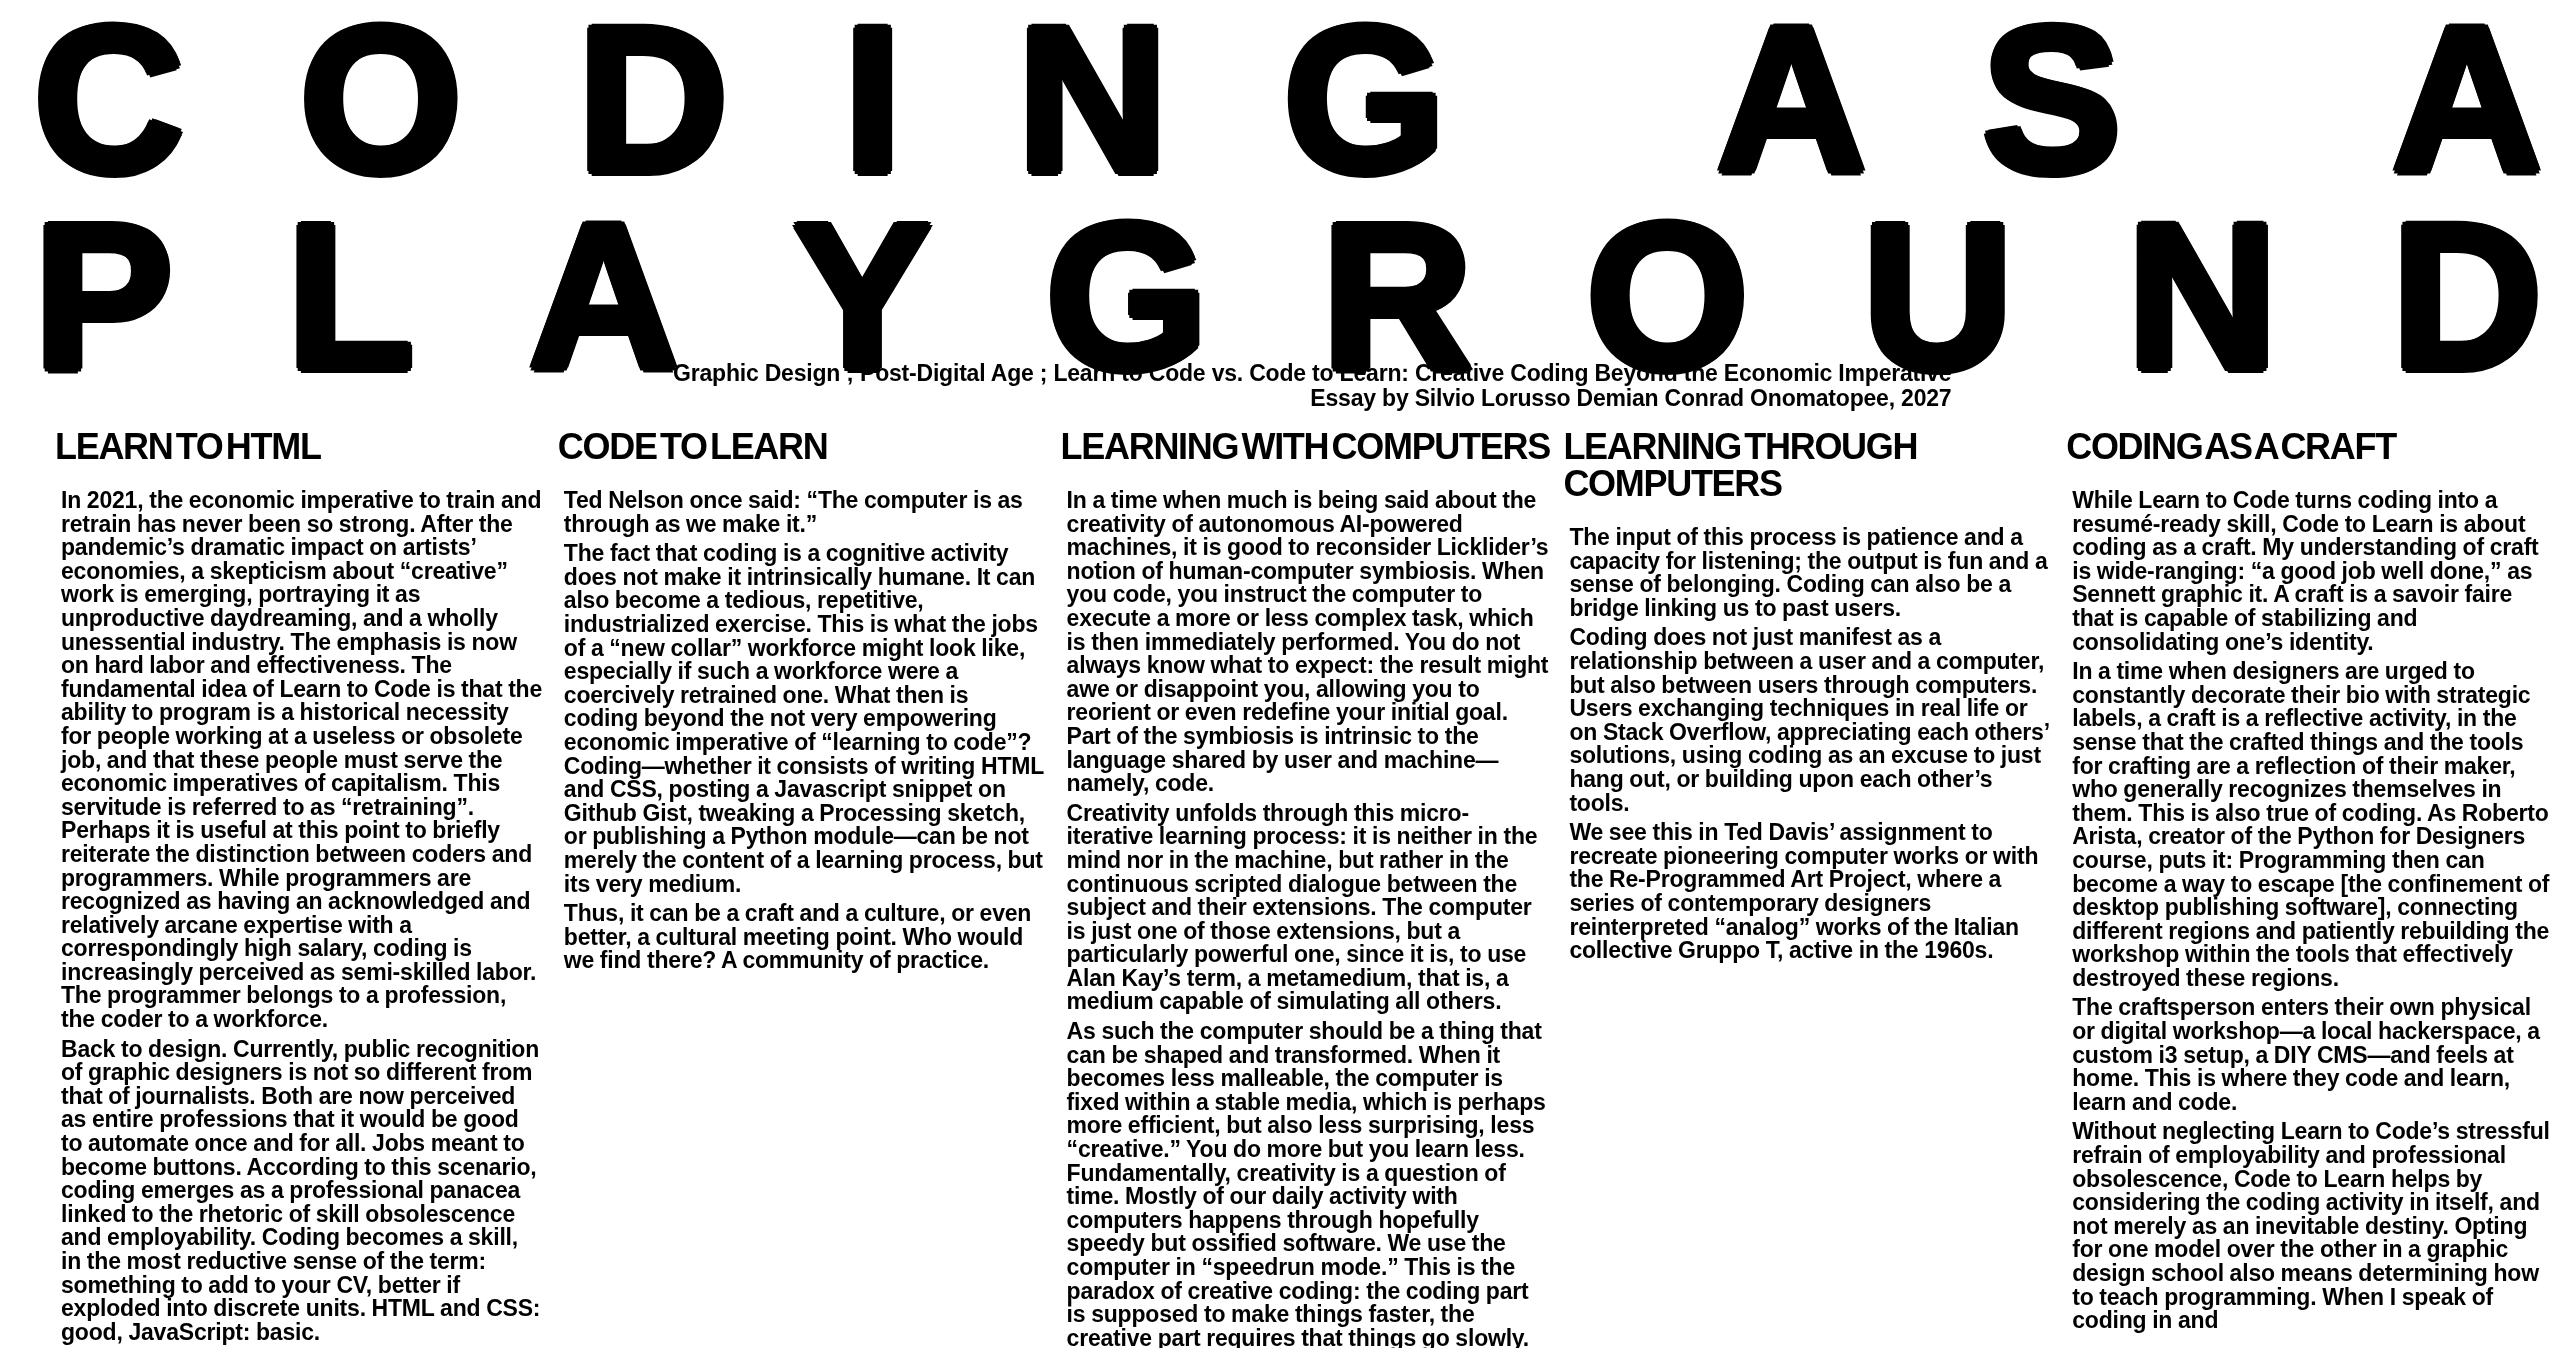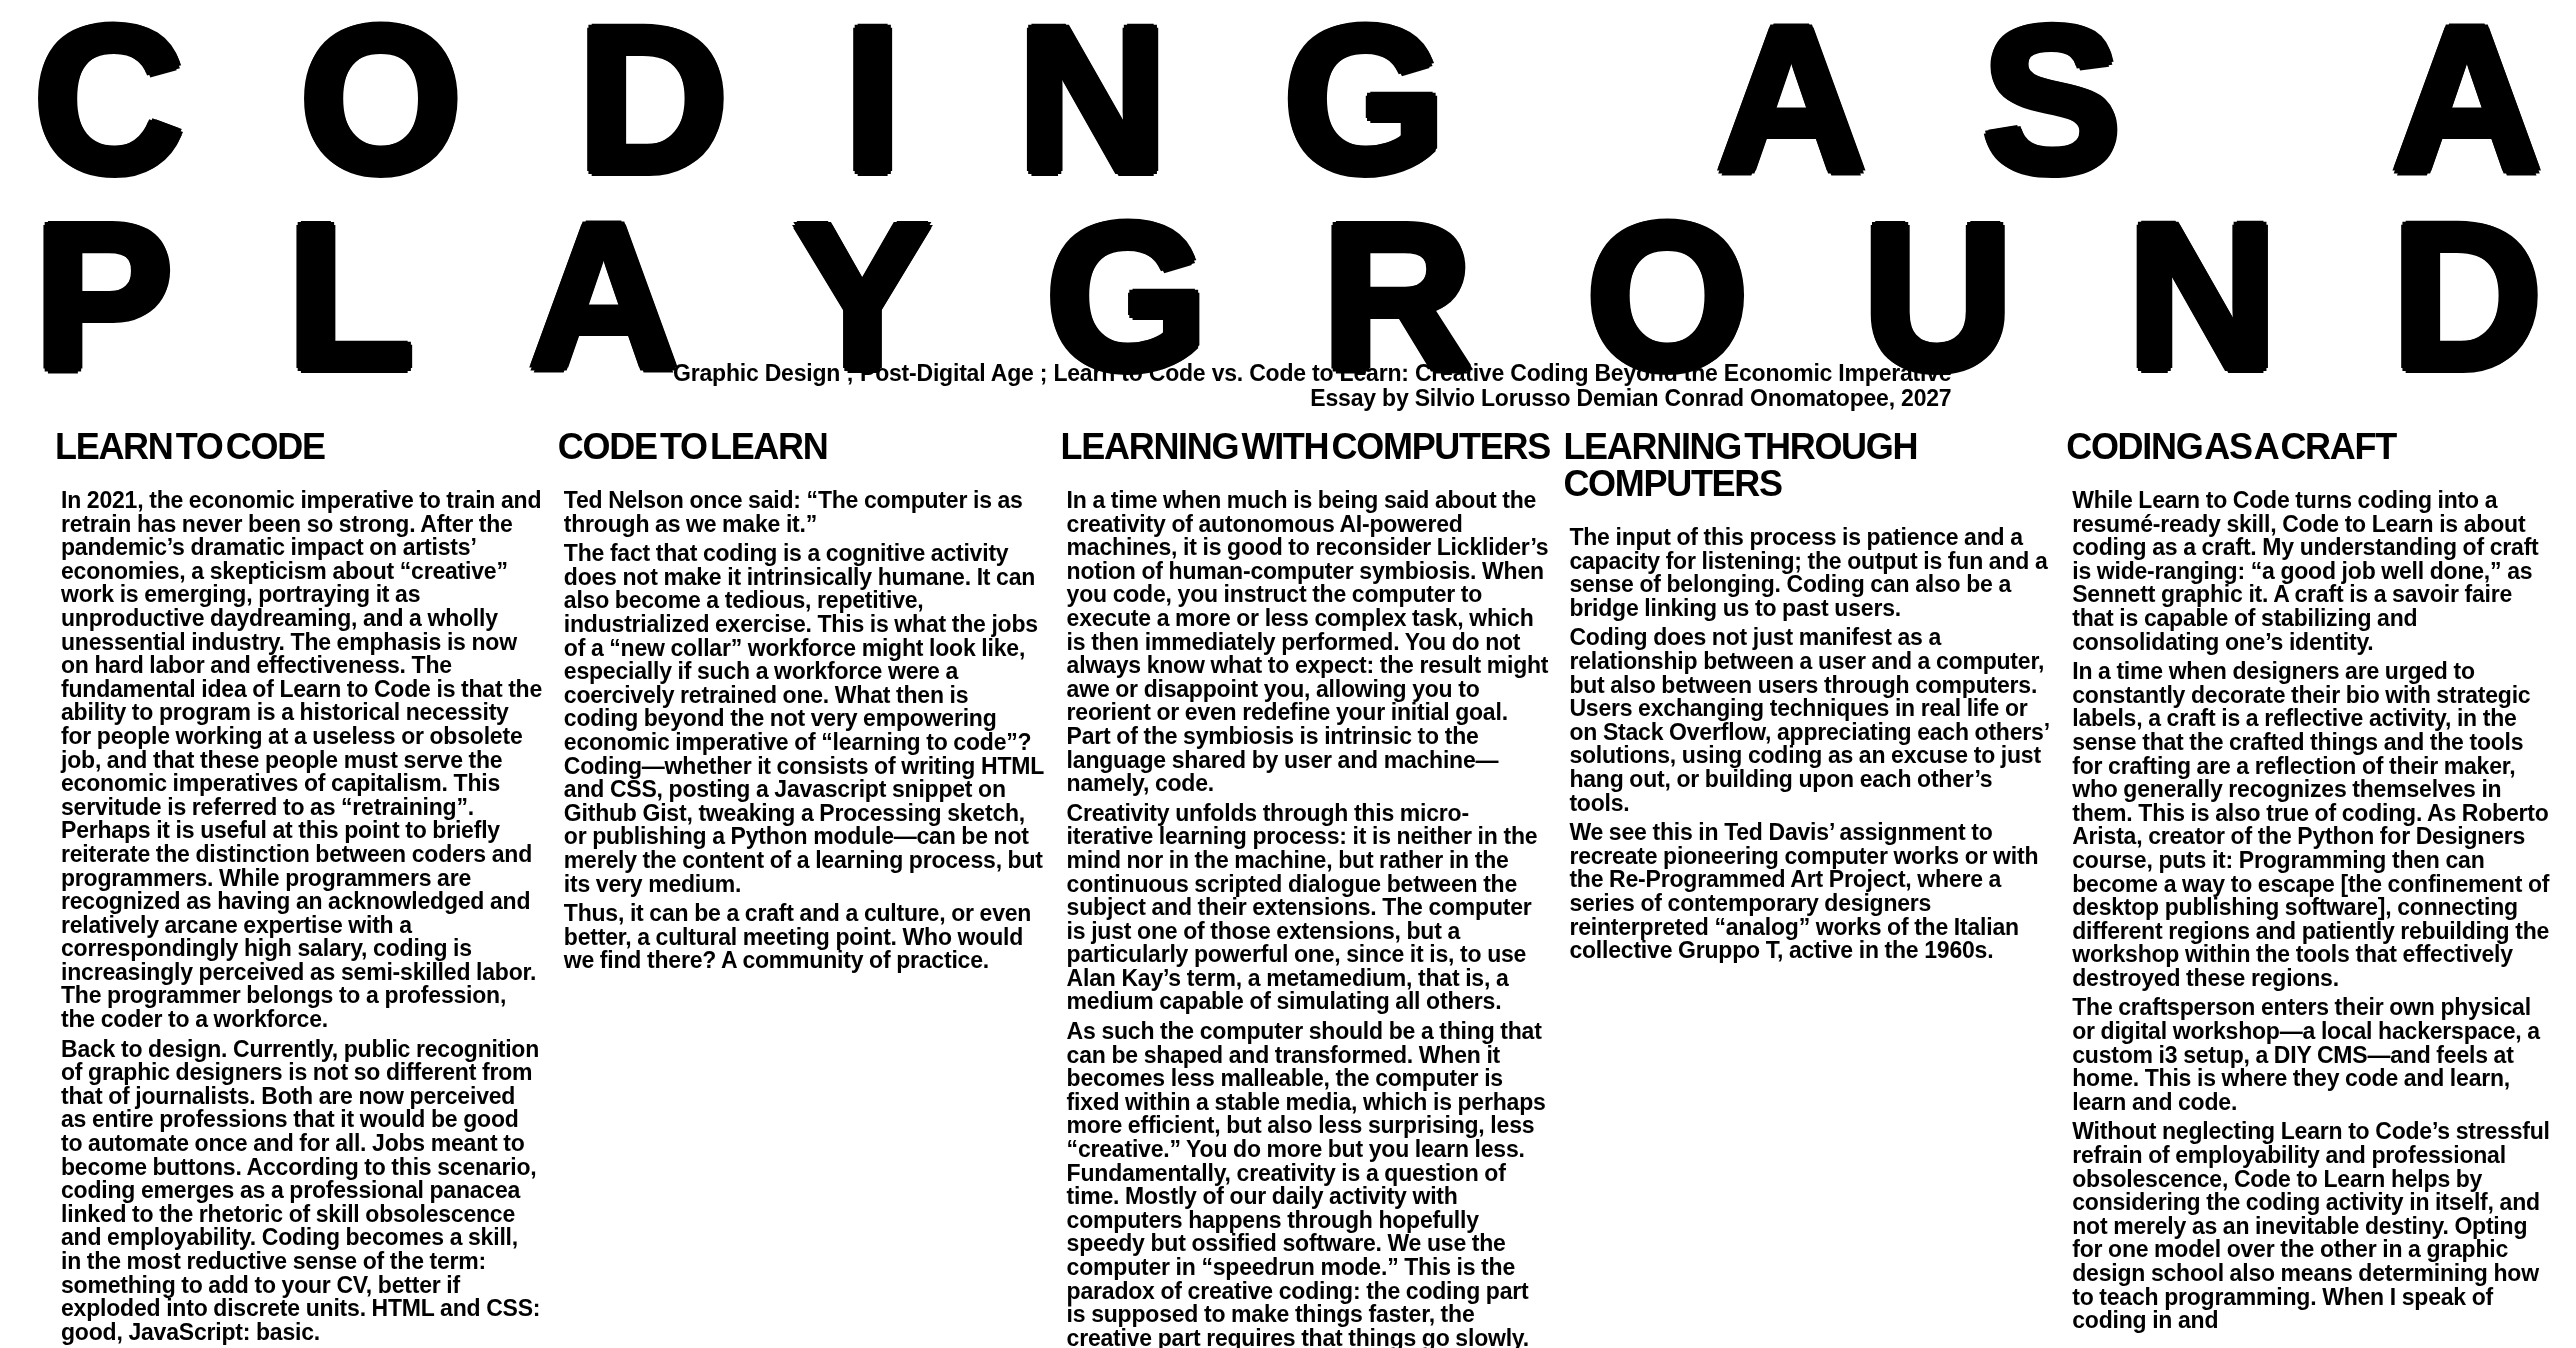--- a/index.html
+++ b/index.html
@@ -56,21 +56,21 @@
   <div class="title-line second"><span>P</span><span>L</span><span>A</span><span>Y</span><span>G</span><span>R</span><span>O</span><span>U</span><span>N</span><span>D</span></div>
 </header>
 
 <div class="subtitle">
   <div>Graphic Design ; Post-Digital Age ; Learn to Code vs. Code to Learn: Creative Coding Beyond the Economic Imperative</div>
   <div>Essay by Silvio Lorusso Demian Conrad Onomatopee, 2027</div>
 </div>
 
 <main class="columns">
     <article class="column">
-      <h2>LEARN TO CODE</h2>
+      <h2>LEARN TO HTML</h2>
       <p>In 2021, the economic imperative to train and retrain has never been so strong. After the pandemic’s dramatic impact on artists’ economies, a skepticism about “creative” work is emerging, portraying it as unproductive daydreaming, and a wholly unessential industry. The emphasis is now on hard labor and effectiveness. The fundamental idea of Learn to Code is that the ability to program is a historical necessity for people working at a useless or obsolete job, and that these people must serve the economic imperatives of capitalism. This servitude is referred to as “retraining”. Perhaps it is useful at this point to briefly reiterate the distinction between coders and programmers. While programmers are recognized as having an acknowledged and relatively arcane expertise with a correspondingly high salary, coding is increasingly perceived as semi-skilled labor. The programmer belongs to a profession, the coder to a workforce.</p>
       <p>Back to design. Currently, public recognition of graphic designers is not so different from that of journalists. Both are now perceived as entire professions that it would be good to automate once and for all. Jobs meant to become buttons. According to this scenario, coding emerges as a professional panacea linked to the rhetoric of skill obsolescence and employability. Coding becomes a skill, in the most reductive sense of the term: something to add to your CV, better if exploded into discrete units. HTML and CSS: good, JavaScript: basic.</p>
       <p>The book Graphic Design Surveyed shows that US and UK students consider coding the third</p>
     </article>
     <article class="column">
       <h2>CODE TO LEARN</h2>
       <p>Ted Nelson once said: “The computer is as through as we make it.”</p>
       <p>The fact that coding is a cognitive activity does not make it intrinsically humane. It can also become a tedious, repetitive, industrialized exercise. This is what the jobs of a “new collar” workforce might look like, especially if such a workforce were a coercively retrained one. What then is coding beyond the not very empowering economic imperative of “learning to code”? Coding—whether it consists of writing HTML and CSS, posting a Javascript snippet on Github Gist, tweaking a Processing sketch, or publishing a Python module—can be not merely the content of a learning process, but its very medium.</p>
       <p>Thus, it can be a craft and a culture, or even better, a cultural meeting point. Who would we find there? A community of practice.</p>
     </article>

